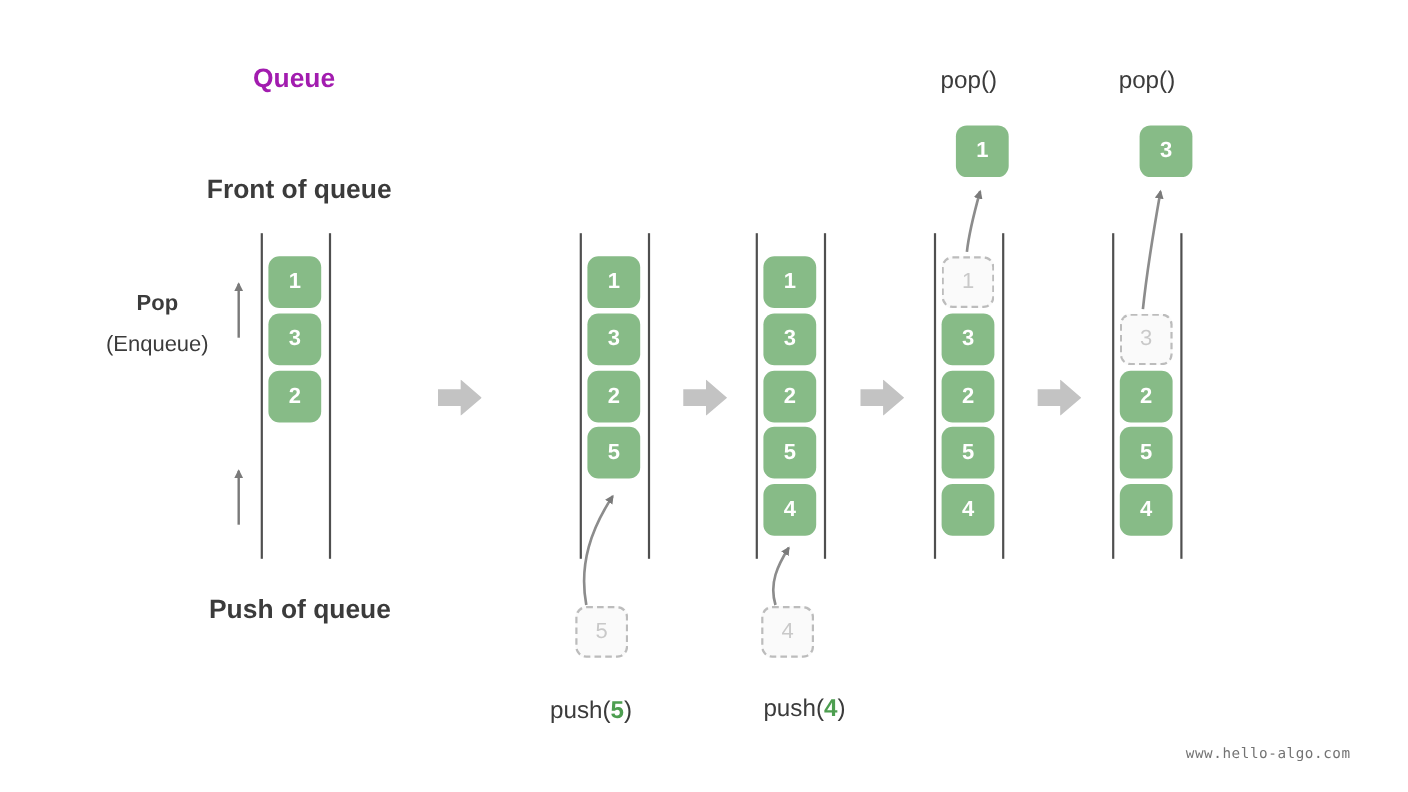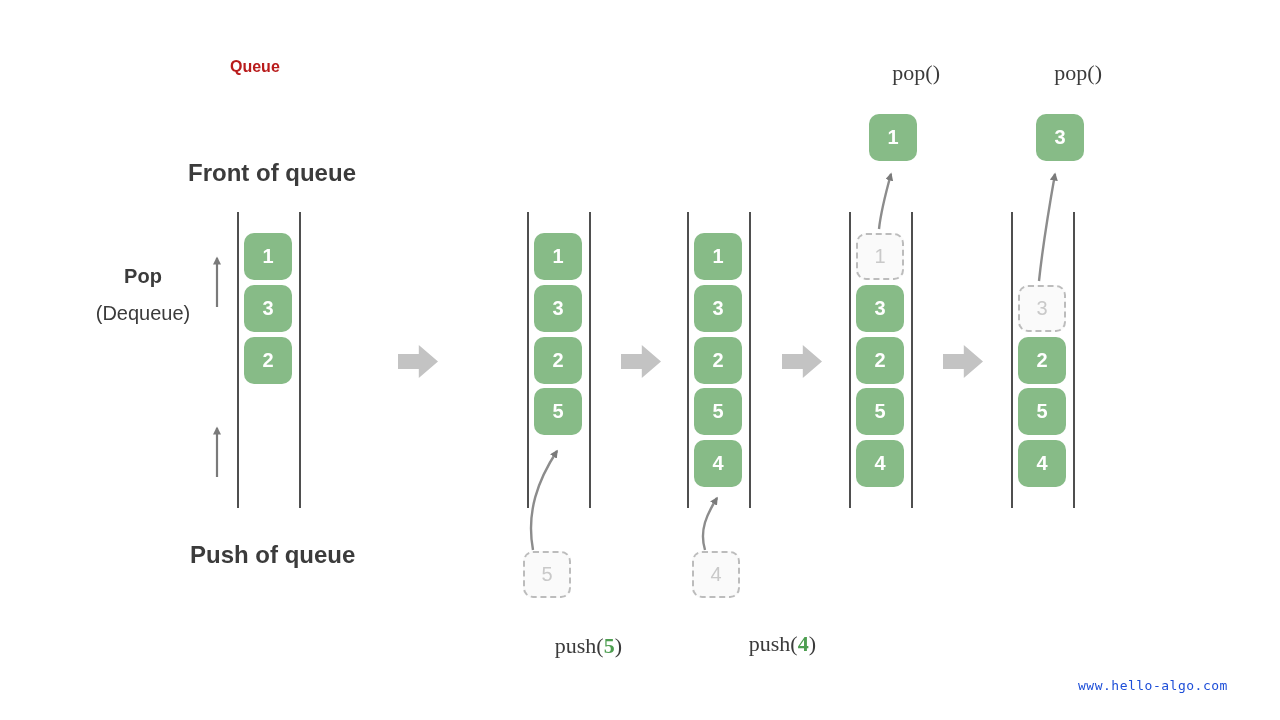--- a/index.html
+++ b/index.html
@@ -2,67 +2,67 @@
 <html><head>
 <meta charset="utf-8">
 <style>
   html,body{margin:0;padding:0;background:#ffffff;}
   .canvas{
     position:relative;width:1280px;height:720px;background:#ffffff;overflow:hidden;
     font-family:"Liberation Sans",sans-serif;color:#3b3b3b;
   }
   .abs{position:absolute;}
   .title{
-    font-size:16px;font-weight:bold;color:#b91c1c;
+    font-size:24px;font-weight:bold;color:#a21caf;
   }
   .heading{
     font-size:24px;font-weight:bold;color:#3b3b3b;white-space:nowrap;
   }
   .side-label{
     width:150px;text-align:center;font-size:20px;line-height:1.85;color:#3b3b3b;
   }
   .side-label .op{font-weight:bold;}
   .rail{
     width:2px;height:296px;background:#4f4f4f;
   }
   .cell{
     width:48px;height:47px;border-radius:10px;background:#87bb87;
     display:flex;align-items:center;justify-content:center;
     color:#ffffff;font-size:20px;font-weight:bold;box-sizing:border-box;
   }
   .cell.ghost{
     background:#fafafa;border:2px dashed #bcbcbc;color:#c9c9c9;font-weight:normal;
   }
   .code-label{
-    font-family:Liberation Serif, serif;font-size:22px;color:#3b3b3b;
-    text-align:right;white-space:nowrap;
+    font-family:Liberation Sans, sans-serif;font-size:22px;color:#3b3b3b;
+    text-align:left;white-space:nowrap;
   }
   .code-label .arg{color:#4d9e50;font-weight:bold;}
   .block-arrow{
     width:40px;height:33px;background:#c3c3c3;
     clip-path:polygon(0% 27%,52% 27%,52% 0%,100% 50%,52% 100%,52% 73%,0% 73%);
   }
   .watermark{
-    font-family:"DejaVu Sans Mono",monospace;font-size:13px;color:#1d4ed8;
+    font-family:"DejaVu Sans Mono",monospace;font-size:13px;color:#737373;
     letter-spacing:0.5px;
   }
   svg.overlay{position:absolute;left:0;top:0;pointer-events:none;}
 </style>
 </head>
 <body>
 
 <div class="canvas">
 
   <div class="abs title" style="left:230px;top:58px;">Queue</div>
   <div class="abs heading" style="left:188px;top:159px;">Front of queue</div>
   <div class="abs heading" style="left:190px;top:541px;">Push of queue</div>
 
   <div class="abs side-label" style="left:68px;top:258px;">
     <span class="op">Pop</span><br>
-    <span>(Dequeue)</span>
+    <span>(Enqueue)</span>
   </div>
 
   <div>
     <div class="abs rail" style="left:237px;top:212px;"></div>
     <div class="abs rail" style="left:299px;top:212px;"></div>
     <div class="abs cell" style="left:244px;top:233px;">1</div>
     <div class="abs cell" style="left:244px;top:285px;">3</div>
     <div class="abs cell" style="left:244px;top:337px;">2</div>
   </div>
 

